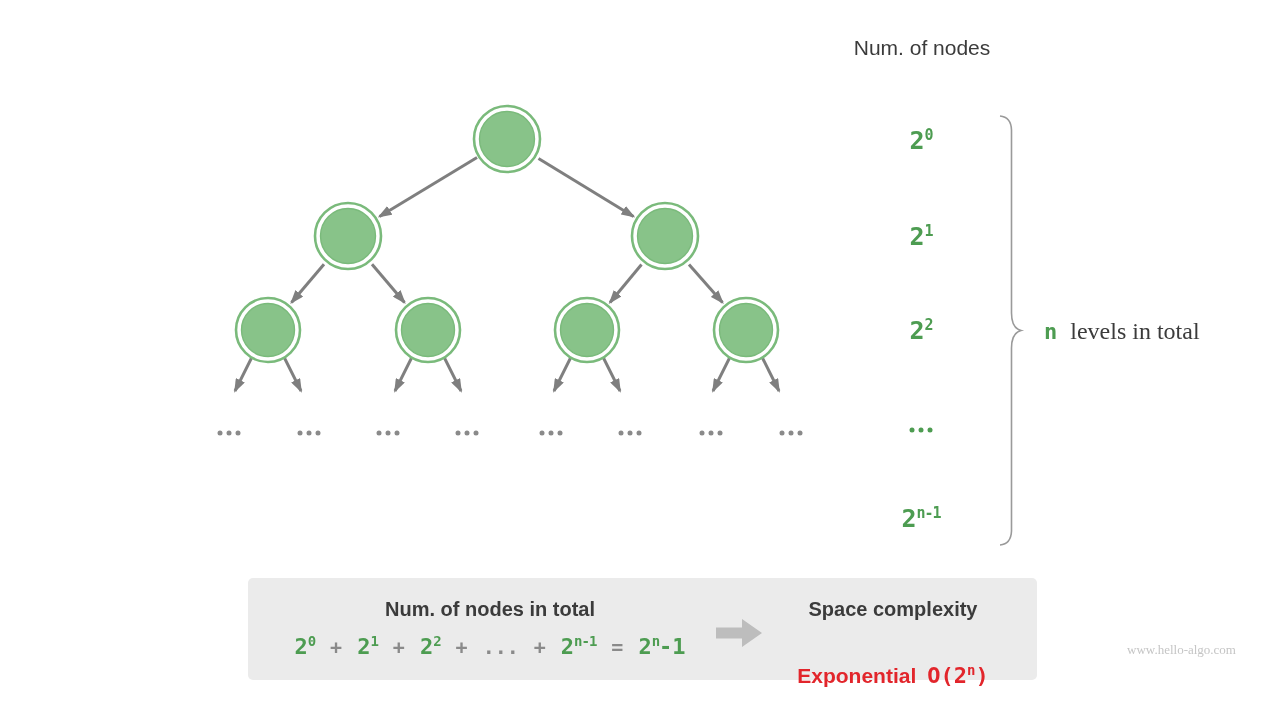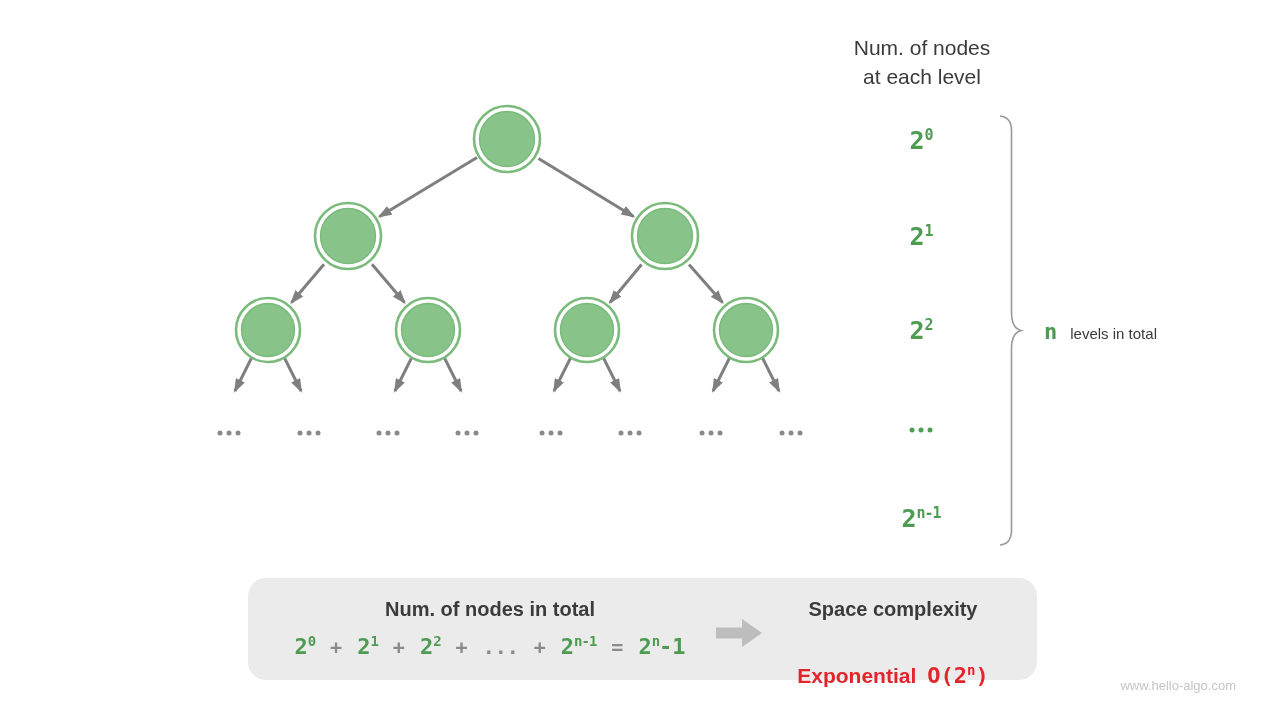--- a/index.html
+++ b/index.html
@@ -15,50 +15,50 @@
   .cx{transform:translateX(-50%);}
   .cxy{transform:translate(-50%,-50%);}
 
   .tree-svg{position:absolute;left:0;top:0;}
   .edge{stroke:var(--gray);stroke-width:3;fill:none;}
   .ah{fill:var(--gray);}
   .node-outer{fill:#ffffff;stroke:var(--node-ring);stroke-width:2.6;}
   .node-inner{fill:var(--node-fill);stroke:var(--node-ring);stroke-width:1.4;}
   .brace-path{fill:none;stroke:var(--brace);stroke-width:1.6;}
 
-  .header{top:33px;left:922px;text-align:center;font-size:21px;line-height:29px;color:var(--dark);}
+  .header{top:33px;left:922px;text-align:right;font-size:21px;line-height:29px;color:var(--dark);}
 
   .level-label{font-family:"DejaVu Sans Mono",monospace;font-weight:bold;color:var(--green-text);
                font-size:25px;white-space:nowrap;}
   .level-label sup{font-size:15px;vertical-align:9px;letter-spacing:-1px;}
 
   .dots-group{display:flex;gap:4px;align-items:center;}
   .dot{width:5px;height:5px;border-radius:50%;background:var(--dots-gray);display:inline-block;}
   .dot.green{background:var(--green-text);}
 
   .brace-note{top:331px;left:1044px;transform:translateY(-50%);display:flex;align-items:baseline;gap:13px;white-space:nowrap;}
   .brace-note .n{font-family:"DejaVu Sans Mono",monospace;font-weight:bold;font-size:22px;color:var(--green-text);}
-  .brace-note .rest{font-size:15px;color:var(--dark);}
-
-  .summary-box{left:248px;top:578px;width:789px;height:102px;background:var(--box-bg);border-radius:18px;}
+  .brace-note .rest{font-size:24px;color:var(--dark);font-family:Liberation Serif, serif;}
+
+  .summary-box{left:248px;top:578px;width:789px;height:102px;background:var(--box-bg);border-radius:5px;}
   .box-title{position:absolute;transform:translateX(-50%);top:20px;font-size:20px;font-weight:bold;
              color:var(--dark);white-space:nowrap;}
   .formula{position:absolute;left:242px;top:68px;transform:translate(-50%,-50%);display:flex;
            align-items:baseline;gap:15px;font-family:"DejaVu Sans Mono",monospace;font-weight:bold;
            font-size:22px;white-space:nowrap;}
   .formula .green{color:var(--green-text);}
   .formula .gray{color:#8a8a8a;font-size:20px;}
   .formula sup{font-size:14px;vertical-align:8px;letter-spacing:-1px;}
   .complexity{position:absolute;left:645px;top:86px;transform:translate(-50%,-50%);display:flex;
               align-items:baseline;gap:11px;color:var(--red);white-space:nowrap;}
   .complexity .word{font-size:21px;font-weight:bold;}
   .complexity .notation{font-family:"DejaVu Sans Mono",monospace;font-weight:bold;font-size:22px;margin-top:21px;}
   .complexity sup{font-size:14px;vertical-align:8px;}
 
-  .watermark{right:44px;top:678px;font-family:Liberation Sans, sans-serif;font-size:13px;
+  .watermark{right:44px;top:642px;font-family:Liberation Serif, serif;font-size:13px;
              color:var(--watermark);}
 </style>
 </head>
 <body>
 
 <div class="stage">
 
   <svg class="tree-svg" width="1280" height="720">
     <defs>
       <marker id="ah" viewBox="0 0 14 10" refX="12" refY="5" markerWidth="14" markerHeight="10" markerUnits="userSpaceOnUse" orient="auto">
@@ -158,21 +158,20 @@
       </div>
       <div class="dots-group abs cxy" style="left: 791px; top: 433px;">
         <span class="dot"></span>
         <span class="dot"></span>
         <span class="dot"></span>
       </div>
     </div>
 
   <div class="abs header cx">
     <div>Num. of nodes</div>
-    <div>at each level</div>
   </div>
 
   <div id="levels-layer">
       <div class="level-label abs cxy" style="left: 921px; top: 140px;"><span>2</span><sup>0</sup></div>
       <div class="level-label abs cxy" style="left: 921px; top: 236px;"><span>2</span><sup>1</sup></div>
       <div class="level-label abs cxy" style="left: 921px; top: 330px;"><span>2</span><sup>2</sup></div>
       <div class="dots-group abs cxy" style="left: 921px; top: 430px;">
         <span class="dot green"></span>
         <span class="dot green"></span>
         <span class="dot green"></span>

